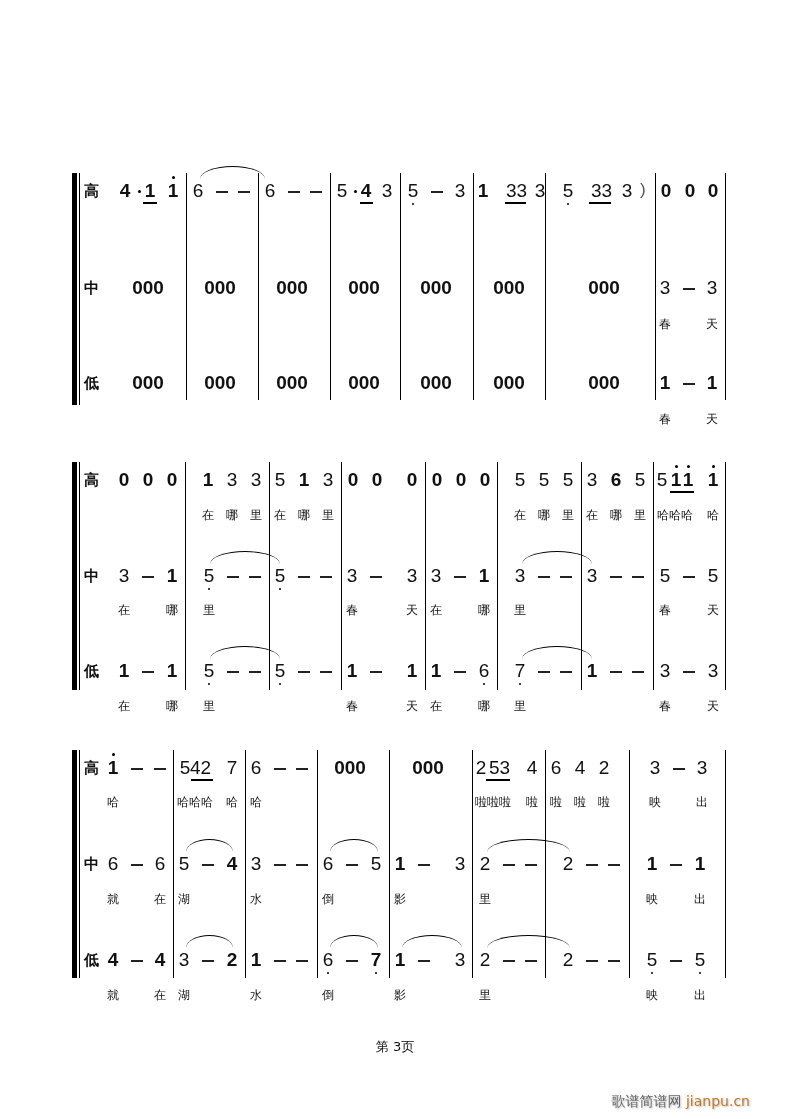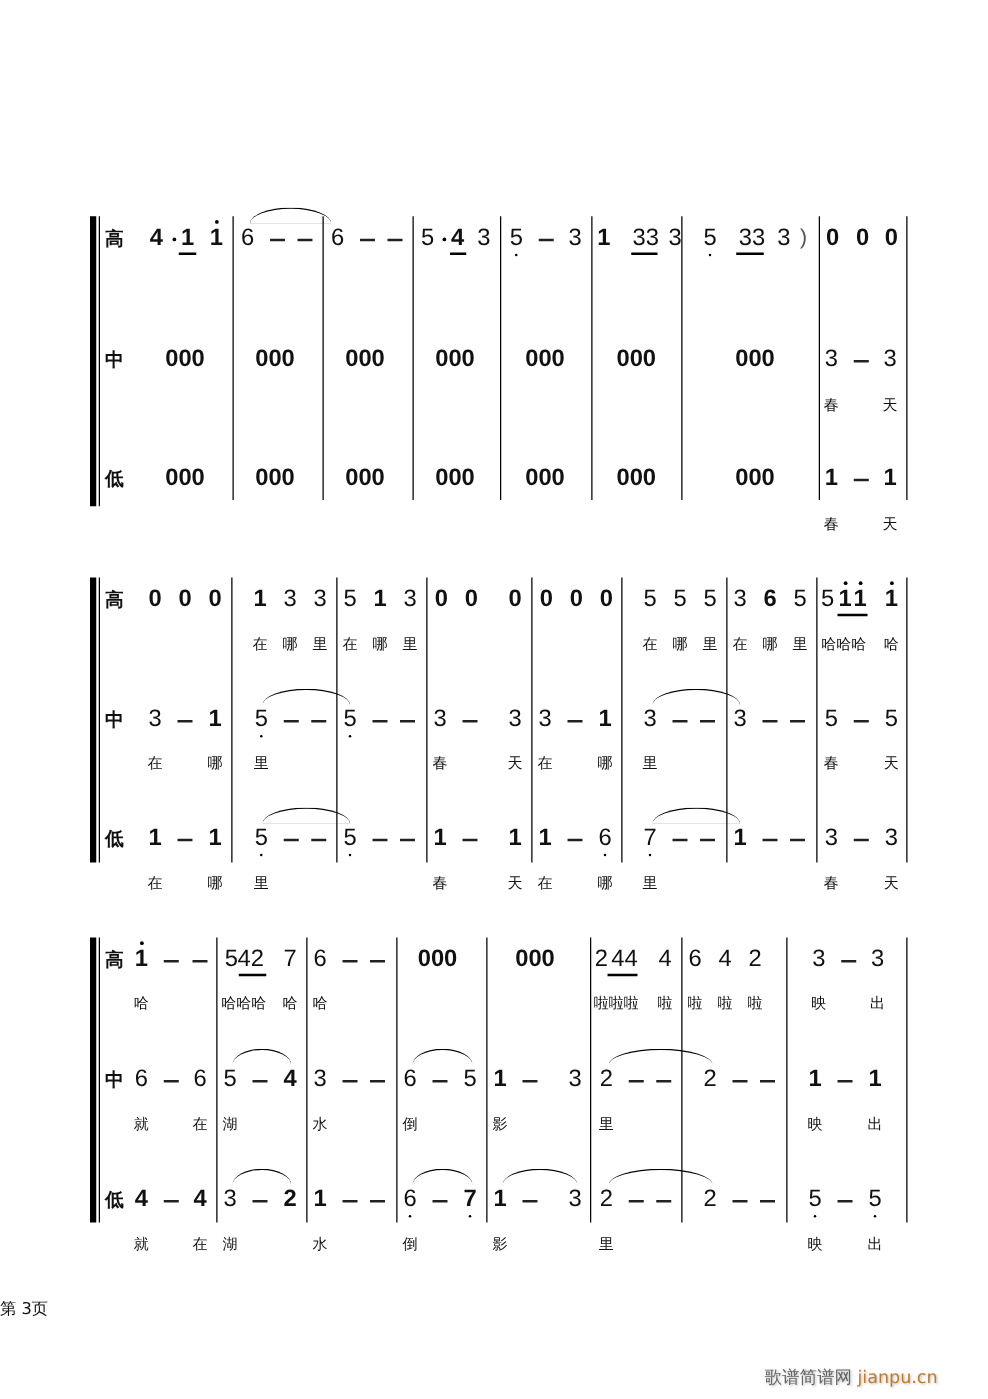--- a/index.html
+++ b/index.html
@@ -18,21 +18,21 @@
            font-family: "Liberation Sans", sans-serif; text-align: center; width: 60px; margin-left: -30px; }
   .dash { position: absolute; width: 12px; height: 1.5px; background: #222; margin-left: -6px; }
   .lyric { position: absolute; font-size: 12px; line-height: 14px; text-align: center;
            width: 40px; margin-left: -20px; font-family: "DejaVu Sans", sans-serif; }
   .uline { position: absolute; height: 1.5px; background: #000; }
   .dot-below { position: absolute; width: 2px; height: 2px; background: #000; border-radius: 1px; }
   .dot-above { position: absolute; width: 3px; height: 3px; background: #000; border-radius: 2px; }
   .aug-dot { position: absolute; width: 3px; height: 3px; background: #000; border-radius: 2px; }
   .slur { position: absolute; border-top: 1.3px solid #000; border-radius: 50% 50% 0 0 / 100% 100% 0 0; height: 12px; }
   .paren { position: absolute; font-size: 17px; color: #555; }
-  .footer { position: absolute; left: 0; width: 790px; top: 1038px; 
+  .footer { position: absolute; left: 0; width: 790px; top: 1038px; text-align: center;
             font-size: 13px; font-family: "DejaVu Sans", sans-serif; }
   .watermark { position: absolute; right: 40px; top: 1093px; font-size: 14px; color: #666;
                font-family: "DejaVu Sans", sans-serif; text-shadow: 1px 1px 2px #bbb; }
   .watermark .url { color: #c07a2a; }
 </style>
 </head>
 <body>
 
 <div class="page" id="page">
     <div class="brace" style="left: 72px; top: 173px; height: 232px;"></div>
@@ -265,21 +265,21 @@
     <div class="n" style="left: 232px; top: 758px;">7</div>
     <div class="lyric" style="left: 195px; top: 795px; width: 50px; margin-left: -25px;">哈哈哈</div>
     <div class="lyric" style="left: 232px; top: 795px;">哈</div>
     <div class="n" style="left: 256px; top: 758px;">6</div>
     <div class="dash" style="left: 280px; top: 768px;"></div>
     <div class="dash" style="left: 302px; top: 768px;"></div>
     <div class="lyric" style="left: 256px; top: 795px;">哈</div>
     <div class="zeros" style="left: 350px; top: 758px;">000</div>
     <div class="zeros" style="left: 428px; top: 758px;">000</div>
     <div class="n" style="left: 481px; top: 758px;">2</div>
-    <div class="n" style="left: 498px; top: 758px;">44</div>
+    <div class="n" style="left: 498px; top: 758px;">53</div>
     <div class="uline" style="left: 486px; top: 779px; width: 24px;"></div>
     <div class="n" style="left: 532px; top: 758px;">4</div>
     <div class="lyric" style="left: 493px; top: 795px; width: 50px; margin-left: -25px;">啦啦啦</div>
     <div class="lyric" style="left: 532px; top: 795px;">啦</div>
     <div class="n" style="left: 556px; top: 758px;">6</div>
     <div class="n" style="left: 580px; top: 758px;">4</div>
     <div class="n" style="left: 604px; top: 758px;">2</div>
     <div class="lyric" style="left: 556px; top: 795px;">啦</div>
     <div class="lyric" style="left: 580px; top: 795px;">啦</div>
     <div class="lyric" style="left: 604px; top: 795px;">啦</div>

